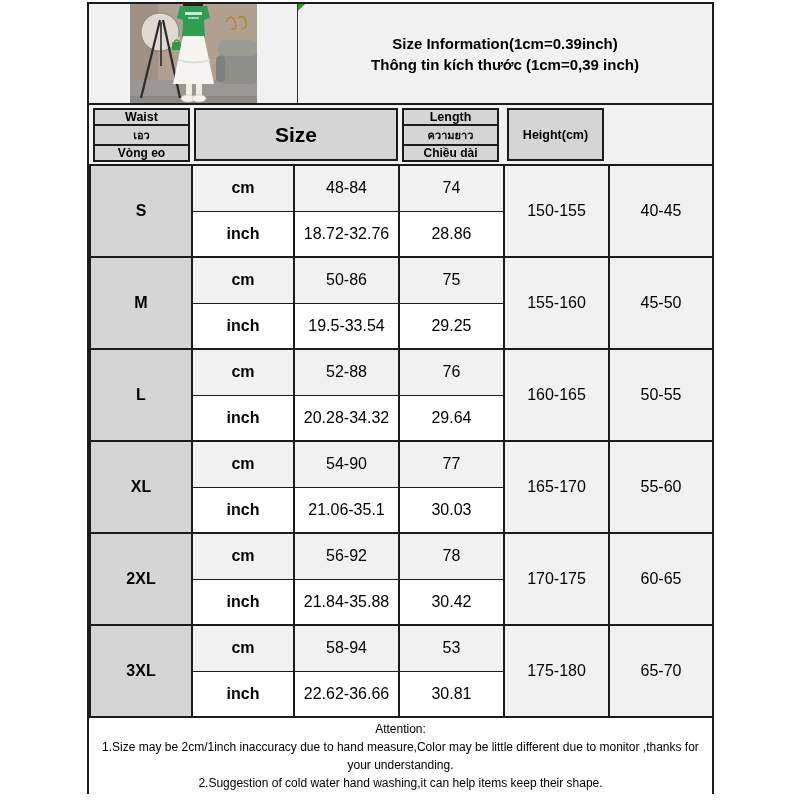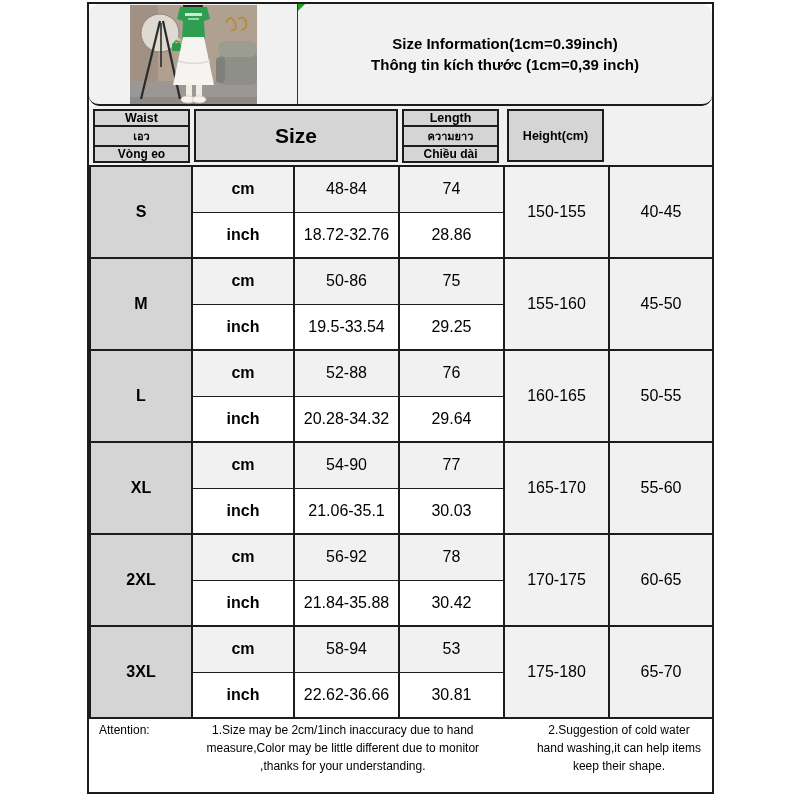--- a/index.html
+++ b/index.html
@@ -9,21 +9,21 @@
     --marker:#1e9e1e;
   }
   *{margin:0;padding:0;box-sizing:border-box;}
   html,body{width:800px;height:800px;background:#fff;overflow:hidden;
     font-family:"Liberation Sans","DejaVu Sans",sans-serif;color:#000;}
   .sheet{position:absolute;left:87px;top:2px;width:627px;height:792px;
     border:2px solid var(--line);display:flex;flex-direction:column;background:#fff;}
 
   
   .top-section{height:102px;border-bottom:2px solid var(--line);
-    background:var(--lfill);display:flex;border-radius:10px;}
+    background:var(--lfill);display:flex;}
   .photo-cell{width:209px;border-right:1px solid #333;
     display:flex;align-items:center;justify-content:center;}
   .title-cell{flex:1;position:relative;display:flex;flex-direction:column;
     align-items:center;justify-content:center;gap:4px;font-weight:bold;text-align:center;}
   .title-en,.title-vi{font-size:15px;}
   .title-th{font-size:14px;}
   .comment-marker{position:absolute;left:0;top:0;width:7px;height:7px;
     background:var(--marker);clip-path:polygon(0 0,100% 0,0 100%);}
 
   
@@ -46,22 +46,22 @@
     height:46px;font-size:16px;background:#fff;overflow:hidden;}
   .cell-size{background:var(--hfill)!important;font-weight:bold;font-size:13px;}
   .cell-unit{font-weight:bold;}
   tr.row-cm td{background:var(--lfill);}
   tr.row-cm td.thin-b{border-bottom-width:1px;}
   tr.row-inch td{background:#fff;border-radius:21px;}
   tr.row-inch td.thin-t{border-top-width:1px;}
   td.cell-span{background:var(--lfill)!important;}
 
   
-  .attention{flex:1;background:#fff;display:flex;flex-direction:row;
-    justify-content:center;text-align:center;font-size:12px;line-height:1.5;padding:2px 10px;gap:48px;}
+  .attention{flex:1;background:#fff;display:flex;flex-direction:column;
+    justify-content:center;text-align:center;font-size:12px;line-height:1.5;padding:2px 10px;}
 </style>
 </head>
 <body>
 
 <div class="sheet">
 
   <div class="top-section">
     <div class="photo-cell">
       <svg width="127" height="99" viewBox="0 0 127 99">
 

